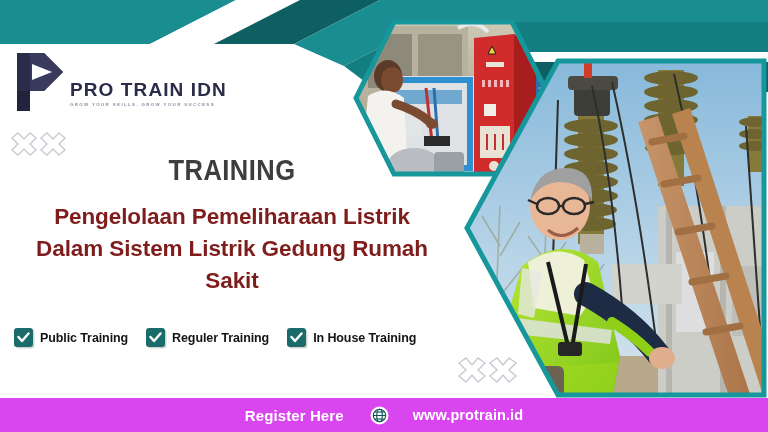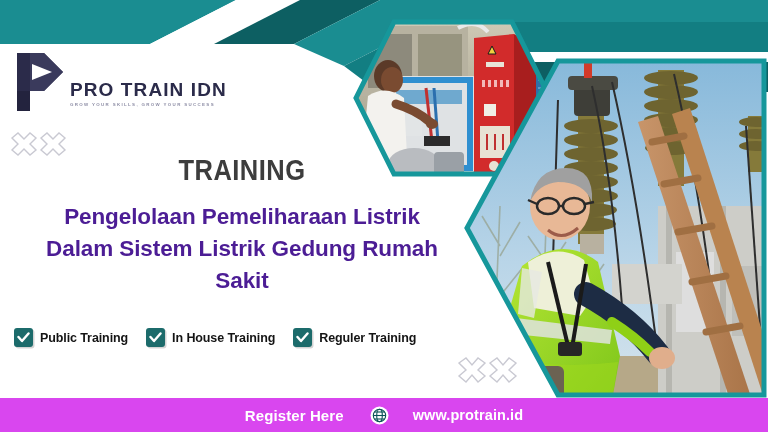--- a/index.html
+++ b/index.html
@@ -35,31 +35,31 @@
     color:#8d8da5;line-height:1;margin-top:4px;white-space:nowrap;
   }
 
   
   .x-orn{position:absolute;}
   #x-orn-left{left:8px;top:132px;}
   #x-orn-bottom{left:455px;top:357px;}
 
   
   #headline-col{
-    position:absolute;left:12px;top:156px;width:460px;
+    position:absolute;left:2px;top:156px;width:460px;
     text-align:center;
   }
   #eyebrow{
     font-size:29px;font-weight:bold;color:#3d3d3d;
     letter-spacing:0.5px;line-height:1;
     transform:scaleX(.88);
   }
   #course-title{
     margin-top:16px;
-    font-size:22.5px;font-weight:bold;color:#4c1d95;
+    font-size:22.5px;font-weight:bold;color:#7f1d1d;
     line-height:1.42;letter-spacing:-0.1px;
     padding:0 22px;
   }
 
   
   #badge-row{
     position:absolute;left:14px;top:328px;
     display:flex;align-items:center;gap:18px;
   }
   .badge{display:flex;align-items:center;gap:7px;}
@@ -352,29 +352,29 @@
         </svg>
       </span>
       <span class="badge-label">Public Training</span>
     </div>
     <div class="badge">
       <span class="badge-box">
         <svg width="13" height="11" viewBox="0 0 13 11" aria-hidden="true">
           <path d="M1.5,5 L5,9 L11.5,1.5" fill="none" stroke="#ffffff" stroke-width="2.4" stroke-linecap="round" stroke-linejoin="round"></path>
         </svg>
       </span>
-      <span class="badge-label">In House Training</span>
+      <span class="badge-label">Reguler Training</span>
     </div>
     <div class="badge">
       <span class="badge-box">
         <svg width="13" height="11" viewBox="0 0 13 11" aria-hidden="true">
           <path d="M1.5,5 L5,9 L11.5,1.5" fill="none" stroke="#ffffff" stroke-width="2.4" stroke-linecap="round" stroke-linejoin="round"></path>
         </svg>
       </span>
-      <span class="badge-label">Reguler Training</span>
+      <span class="badge-label">In House Training</span>
     </div>
   </div>
 
   <div id="footer-bar">
     <span id="register-label">Register Here</span>
     <span id="site-group">
       <svg width="19" height="19" viewBox="0 0 19 19" aria-hidden="true">
         <circle cx="9.5" cy="9.5" r="9" fill="#ffffff"></circle>
         <g fill="none" stroke="#0a5257" stroke-width="1.1">
           <circle cx="9.5" cy="9.5" r="6.2"></circle>

